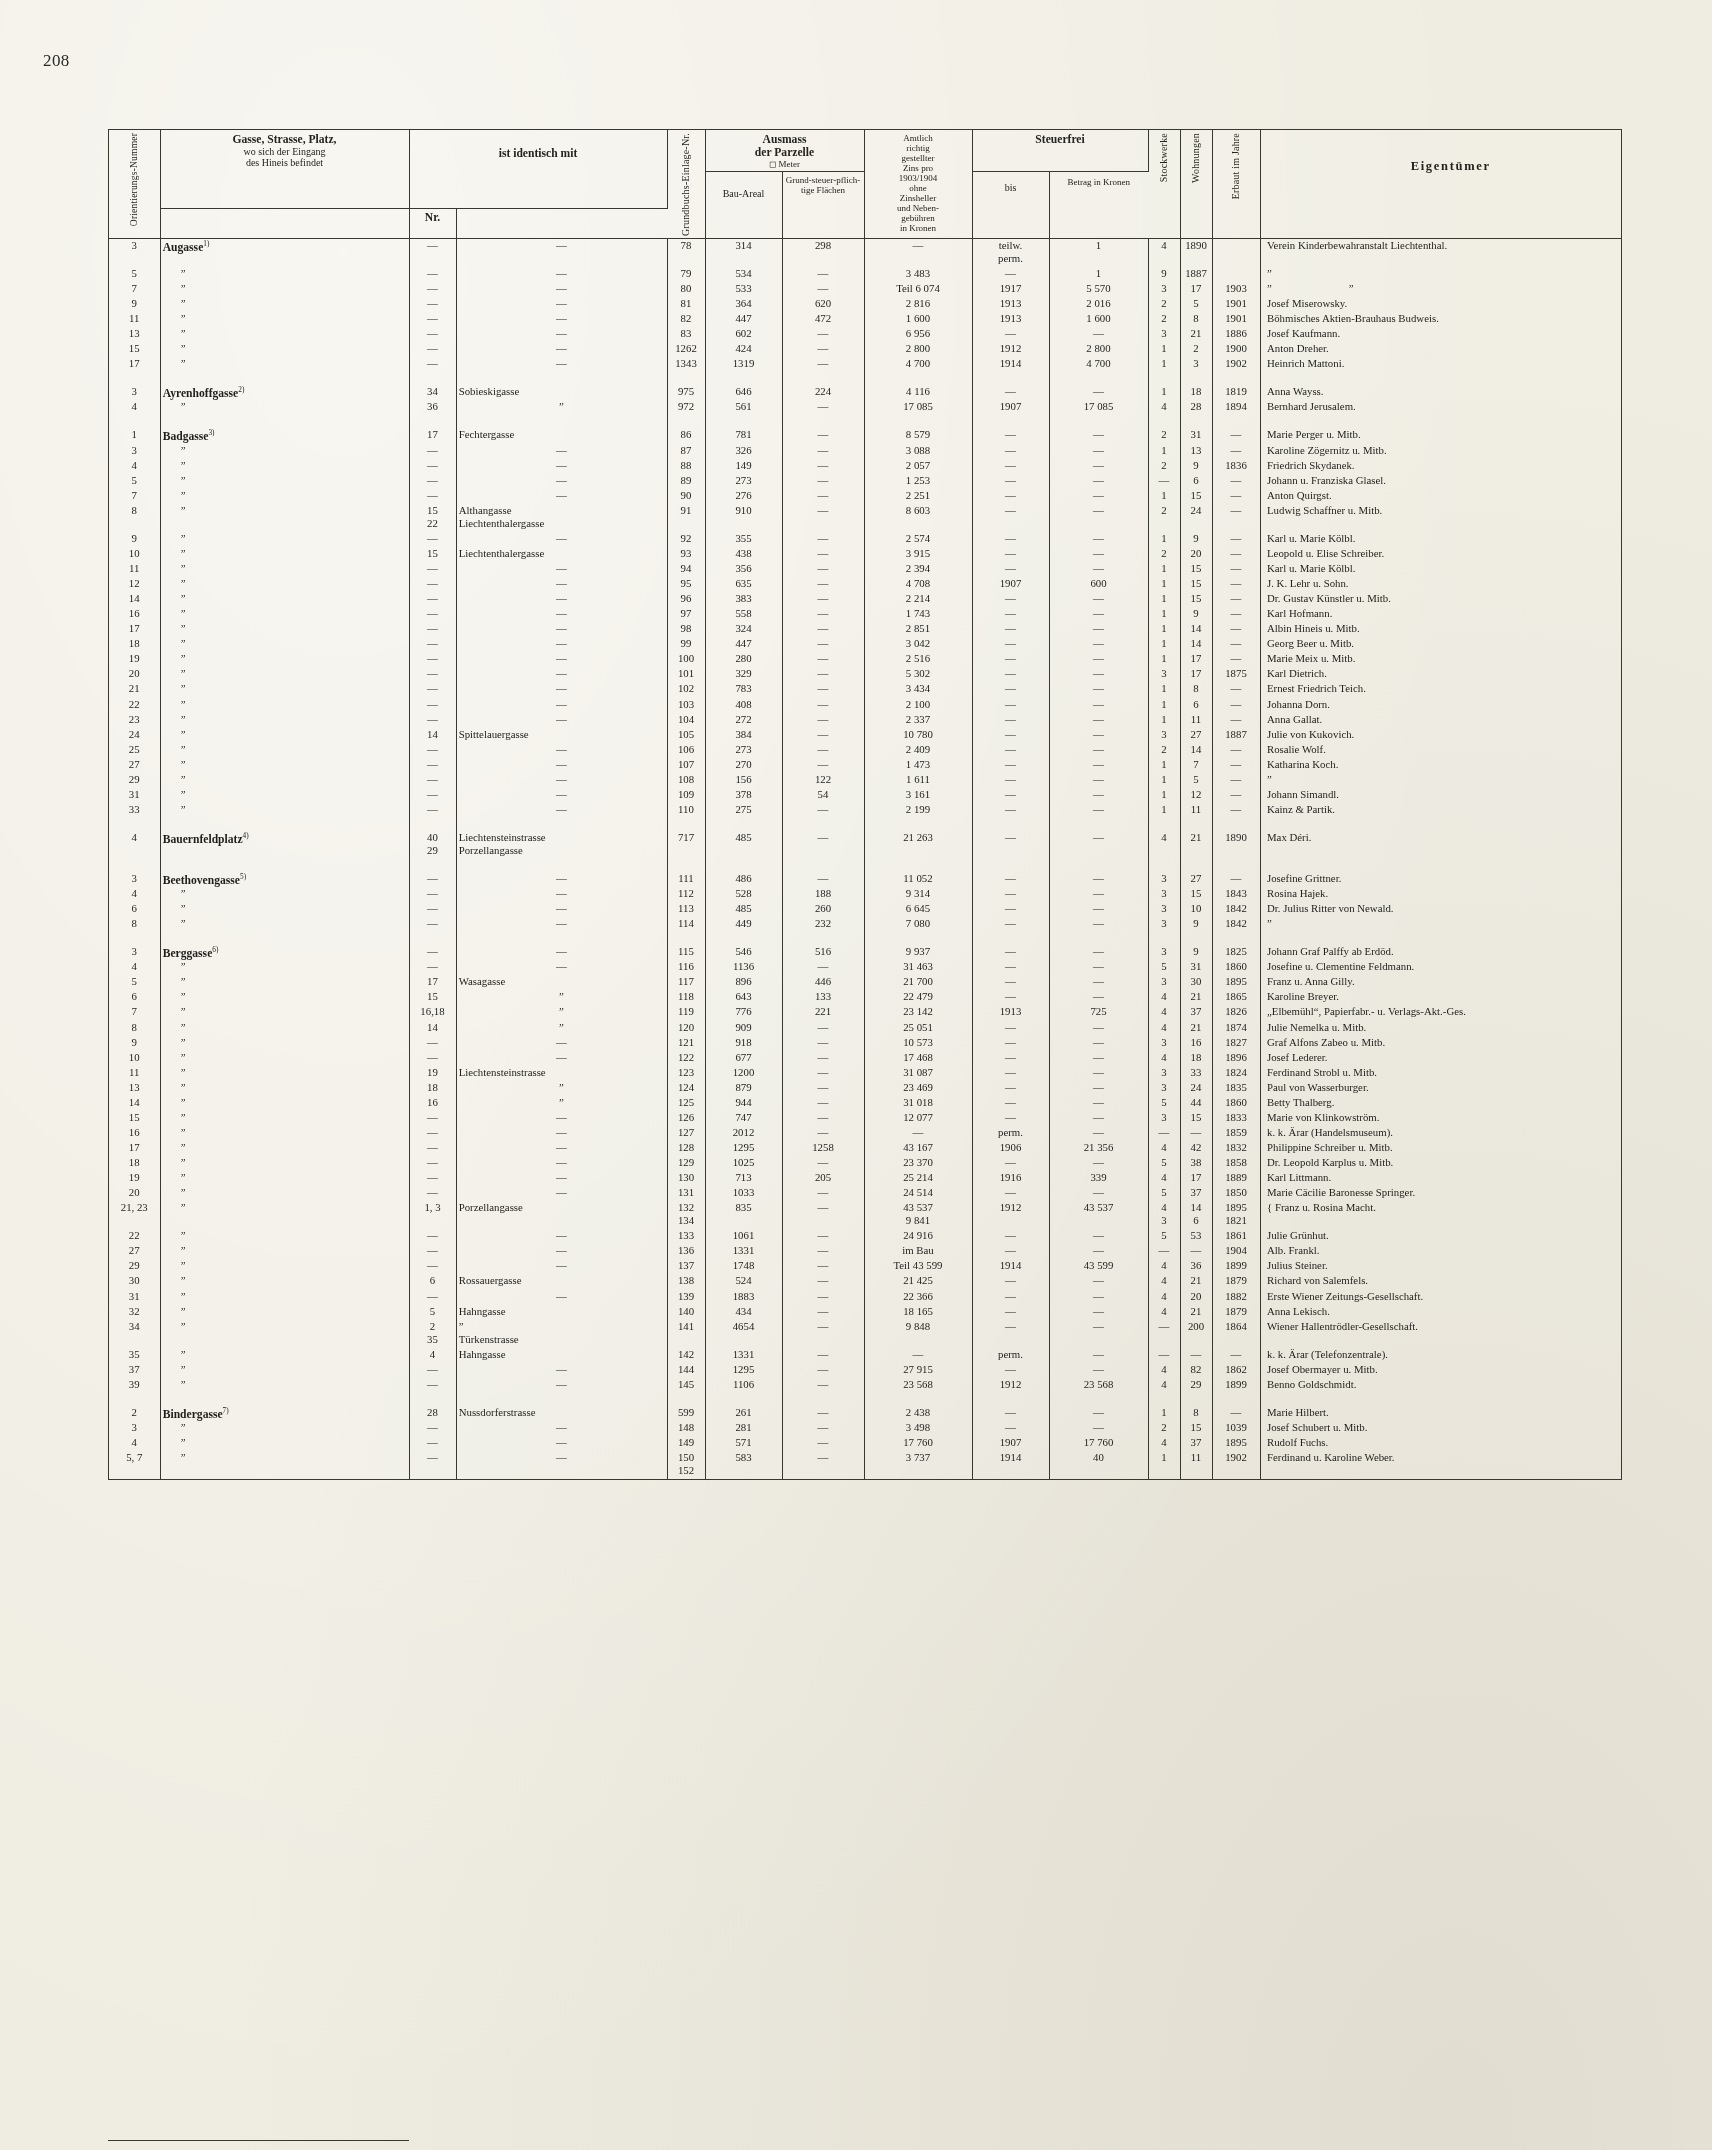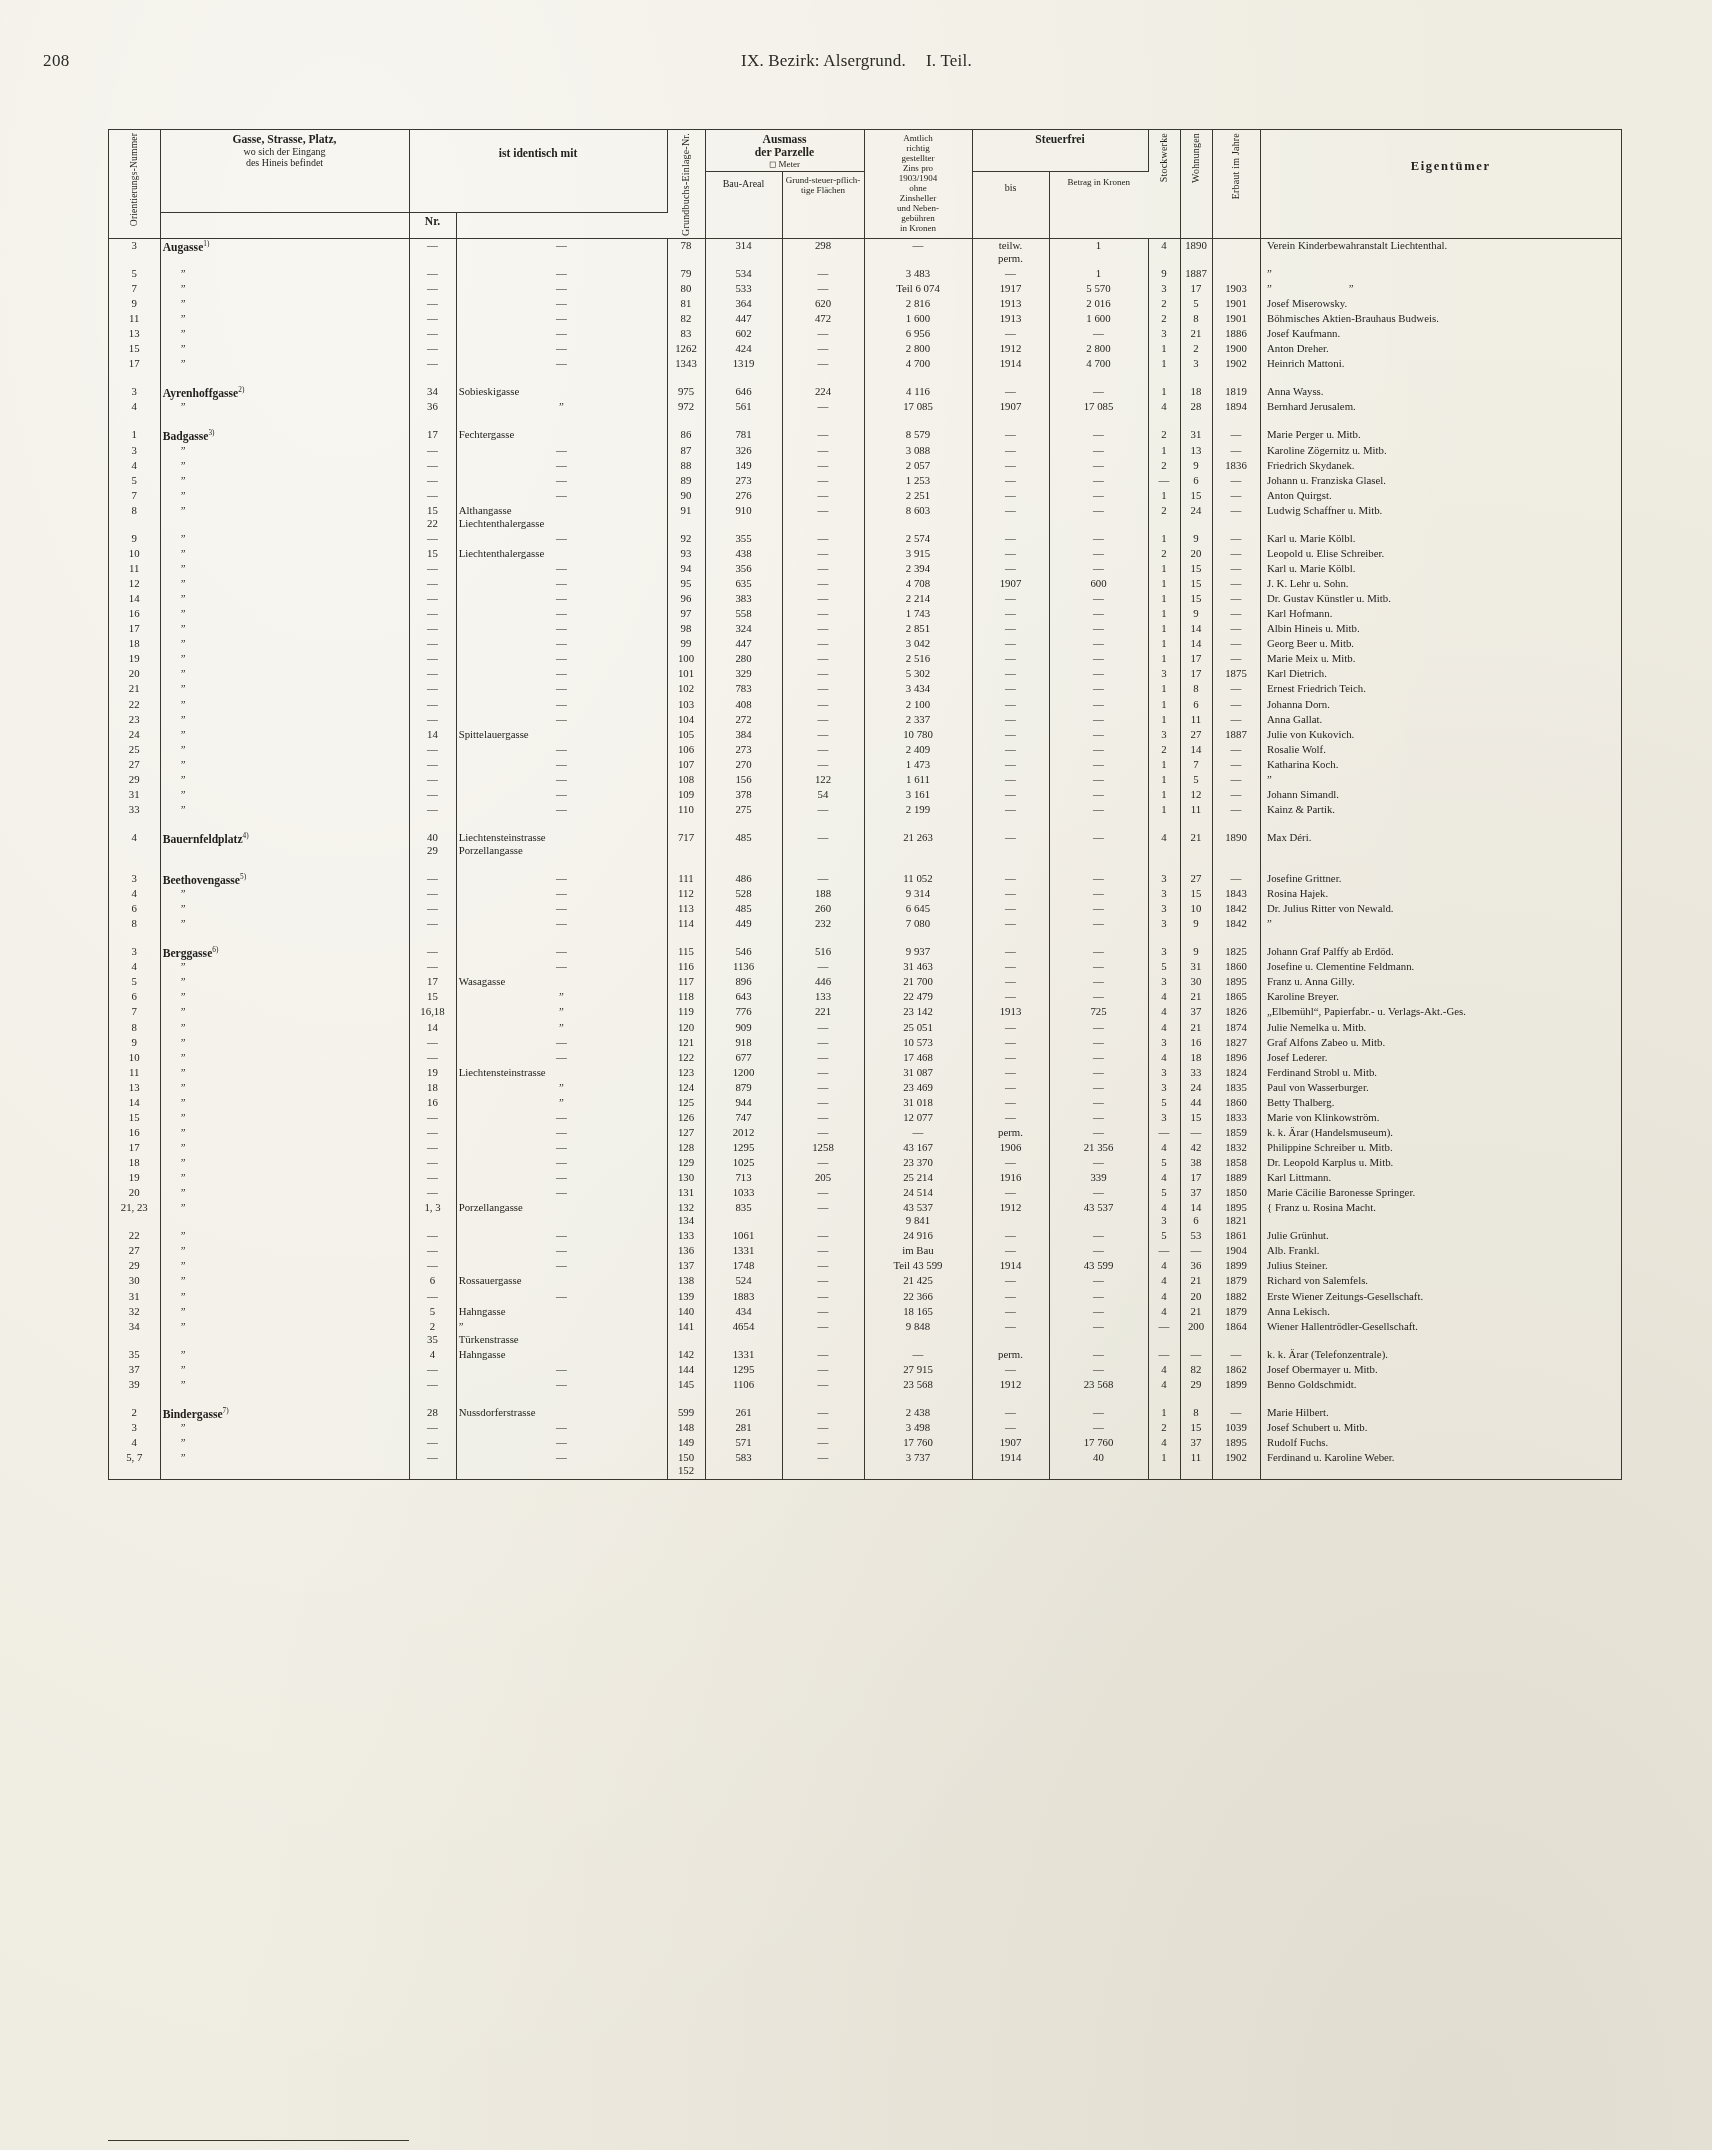--- a/index.html
+++ b/index.html
@@ -87,25 +87,20 @@
   .two div{ height:13px; }
   .small { font-size:9.5px;margin-top:27px; }
   .fnrule { position:absolute; left:108px; top:2140px; width:301px; border-top:0.9px solid #3a3730;}
 </style>
 </head>
 <body>
 
 <div class="page">
 
   <div class="pagenum">208</div>
-  <div class="runhead">
-    <span>IX. Bezirk: Alsergrund.</span>
-    <span class="sep"></span>
-    <span>I. Teil.</span>
-  </div>
 
   <div class="tbl">
     <table>
       <colgroup>
         <col style="width:51px">
         <col style="width:249px">
         <col style="width:47px">
         <col style="width:211px">
         <col style="width:38px">
         <col style="width:77px">
@@ -163,21 +158,21 @@
           </th>
           <th rowspan="3">
             <div class="vert">Erbaut im Jahre</div>
           </th>
           <th rowspan="3">
             <div class="bigger" style="margin-top:26px">Eigentümer</div>
           </th>
         </tr>
         <tr>
           <td rowspan="2">
-            <div style="margin-top:3px">Bau-Areal</div>
+            <div style="margin-top:13px">Bau-Areal</div>
           </td>
           <td rowspan="2">
             <div class="sm">Grund-steuer-pflich-tige Flächen</div>
           </td>
           <td rowspan="2">
             <div style="margin-top:6.9px">bis</div>
           </td>
           <td rowspan="2">
             <div class="sm" style="margin-top:2.6px">Betrag in Kronen</div>
           </td>

